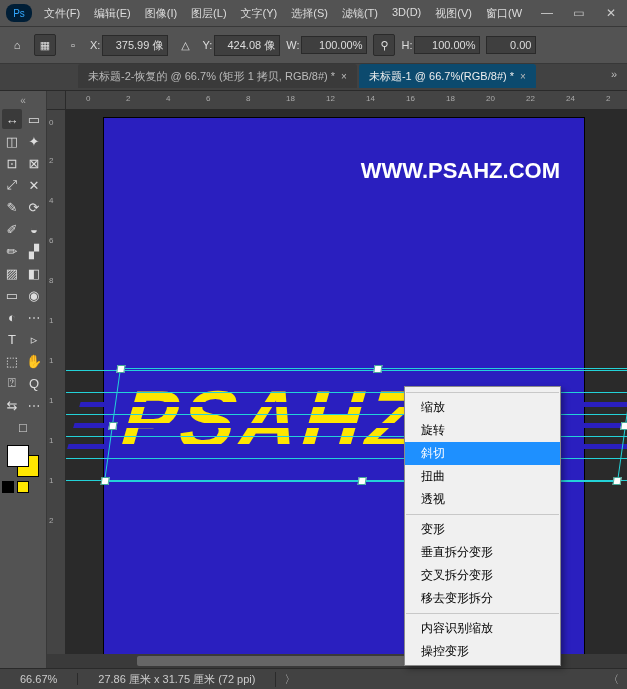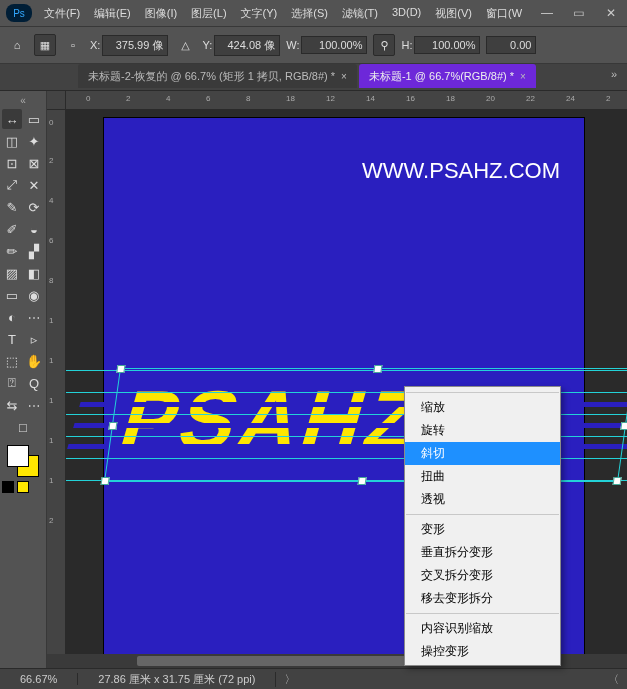--- a/index.html
+++ b/index.html
@@ -13,21 +13,21 @@
   .winbtns div{width:32px;height:26px;display:flex;align-items:center;justify-content:center;color:#ccc;font-size:12px}
   
   .optbar{height:36px;background:#535353;border-top:1px solid #383838;border-bottom:1px solid #383838;display:flex;align-items:center;padding:0 6px;gap:6px;color:#ddd}
   .ob-item{display:flex;align-items:center;gap:2px;font-size:11px}
   .ob-box{background:#3f3f3f;border:1px solid #2a2a2a;padding:2px 4px;color:#ddd;min-width:56px;text-align:right}
   .ob-icon{width:20px;height:20px;border:1px solid transparent;display:flex;align-items:center;justify-content:center;border-radius:2px}
   .ob-tog{background:#3f3f3f;border:1px solid #2a2a2a}
   
   .tabs{height:26px;background:#424242;display:flex;align-items:flex-start;padding-left:78px;border-bottom:1px solid #2a2a2a}
   .tab{height:24px;padding:0 10px;display:flex;align-items:center;gap:6px;color:#bbb;font-size:11px;background:#3a3a3a;border-top-left-radius:3px;border-top-right-radius:3px;margin-right:2px}
-  .tab.active{background:#6d28d9;color:#eee}
+  .tab.active{background:#0c4a6e;color:#eee}
   .tab .x{color:#bbb;font-size:10px}
   .tabs .chev{margin-left:auto;margin-right:6px;color:#bbb;padding:4px}
   
   .main{flex:1;display:flex;min-height:0}
   .tools{width:46px;background:#535353;border-right:1px solid #383838;display:flex;flex-direction:column;align-items:center;padding-top:4px;gap:2px}
   .tools .topchev{width:100%;height:12px;display:flex;justify-content:center;color:#aaa;font-size:10px}
   .trow{display:flex;gap:2px}
   .tool{width:20px;height:20px;display:flex;align-items:center;justify-content:center;color:#ddd;font-size:13px;border-radius:2px}
   .tool.sel{background:#3a3a3a}
   .swatches{margin-top:6px;position:relative;width:32px;height:32px}
@@ -40,21 +40,21 @@
   .canvaswrap{flex:1;display:flex;flex-direction:column;min-width:0}
   .ruler-h{height:18px;background:#444;position:relative;color:#aaa;font-size:8px;border-bottom:1px solid #2a2a2a;display:flex}
   .ruler-h .corner{width:18px;height:18px;border-right:1px solid #2a2a2a}
   .ruler-h .ticks{flex:1;position:relative;overflow:hidden}
   .ruler-h .tk{position:absolute;top:3px}
   .stage{flex:1;display:flex;min-height:0}
   .ruler-v{width:18px;background:#444;color:#aaa;font-size:8px;border-right:1px solid #2a2a2a;position:relative;overflow:hidden}
   .ruler-v .tk{position:absolute;left:2px}
   .viewport{flex:1;background:#2a2a2a;position:relative;overflow:hidden}
   .page{position:absolute;left:38px;top:8px;width:480px;height:590px;background:#2a1fbf;box-shadow:0 0 0 1px #000}
-  .wm{position:absolute;right:24px;top:40px;color:#fff;font-weight:normal;font-size:22px;font-family:Arial,sans-serif}
+  .wm{position:absolute;right:24px;top:40px;color:#fff;font-weight:bold;font-size:22px;font-family:Arial,sans-serif}
   .logo{position:absolute;left:0;top:252px;width:480px;height:110px;font-family:Arial Black,Arial,sans-serif;font-weight:900;font-size:82px;color:#ffe600;letter-spacing:4px;transform:skewX(-16deg);transform-origin:left center;line-height:100px;padding-left:18px;white-space:nowrap}
   .logo::after{content:"";position:absolute;left:-30px;right:-40px;top:16px;bottom:16px;background:repeating-linear-gradient(to bottom,transparent 0,transparent 16px,#2a1fbf 16px,#2a1fbf 21px)}
   .guide{position:absolute;left:0;right:0;height:0;border-top:1px solid #23d2d8}
   .tbox{position:absolute;border:1px solid #23d2d8}
   .handle{position:absolute;width:6px;height:6px;background:#fff;border:1px solid #4a9}
   
   .ctx{position:absolute;left:404px;top:386px;width:155px;background:#f0f0f0;color:#000;border:1px solid #8a8a8a;box-shadow:3px 3px 6px rgba(0,0,0,.35);font-size:12px;padding:2px 0;font-family:"Microsoft YaHei",SimSun,sans-serif}
   .ctx .it{padding:3px 16px;white-space:nowrap}
   .ctx .it.hl{background:#1e90ff;color:#fff}
   .ctx hr{border:none;border-top:1px solid #c8c8c8;margin:3px 1px}

